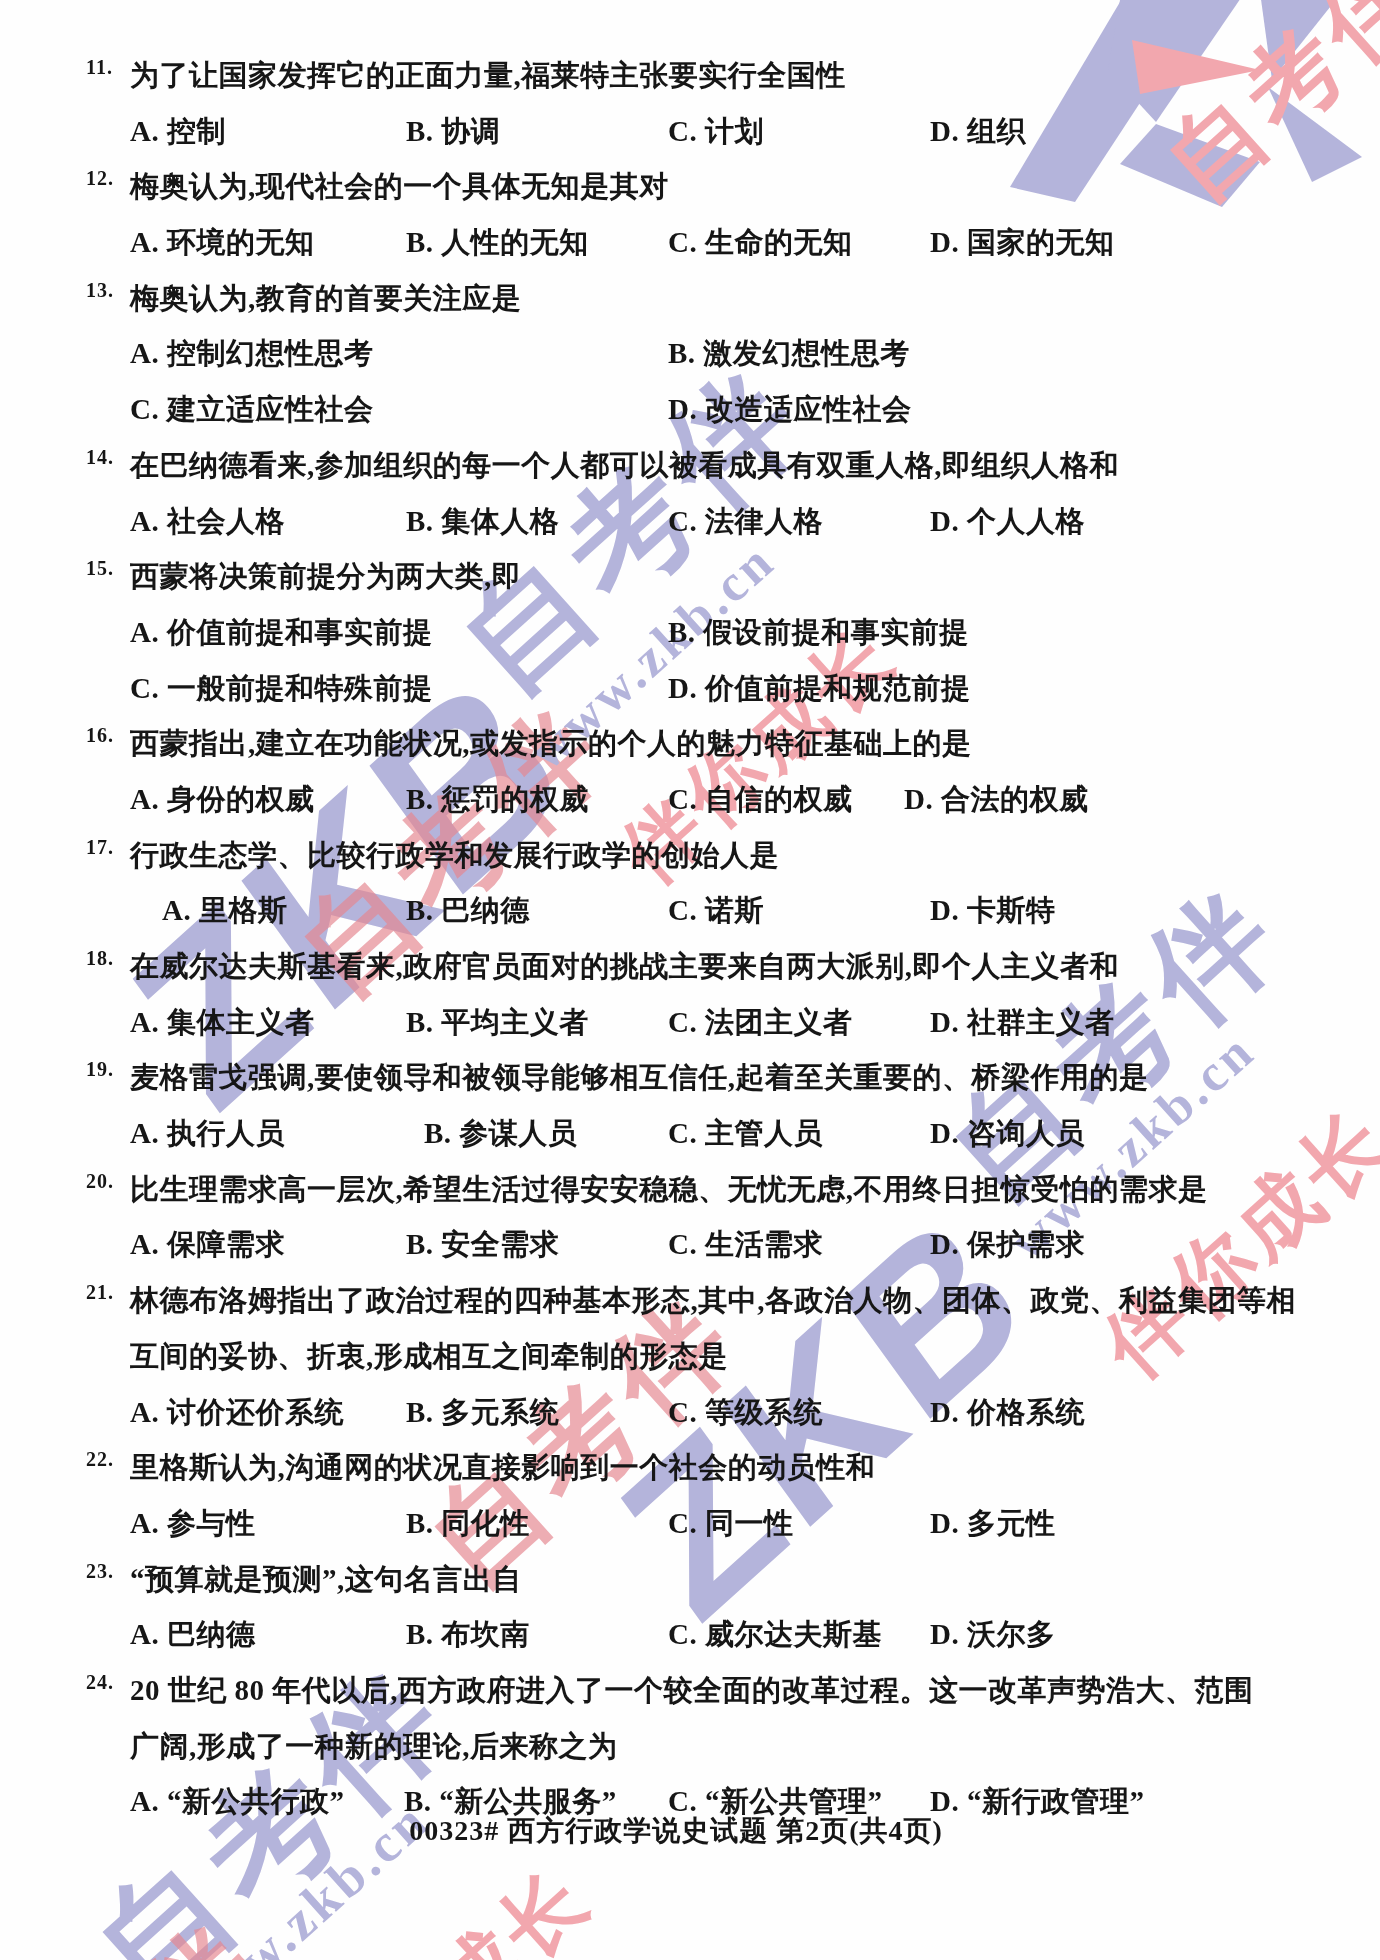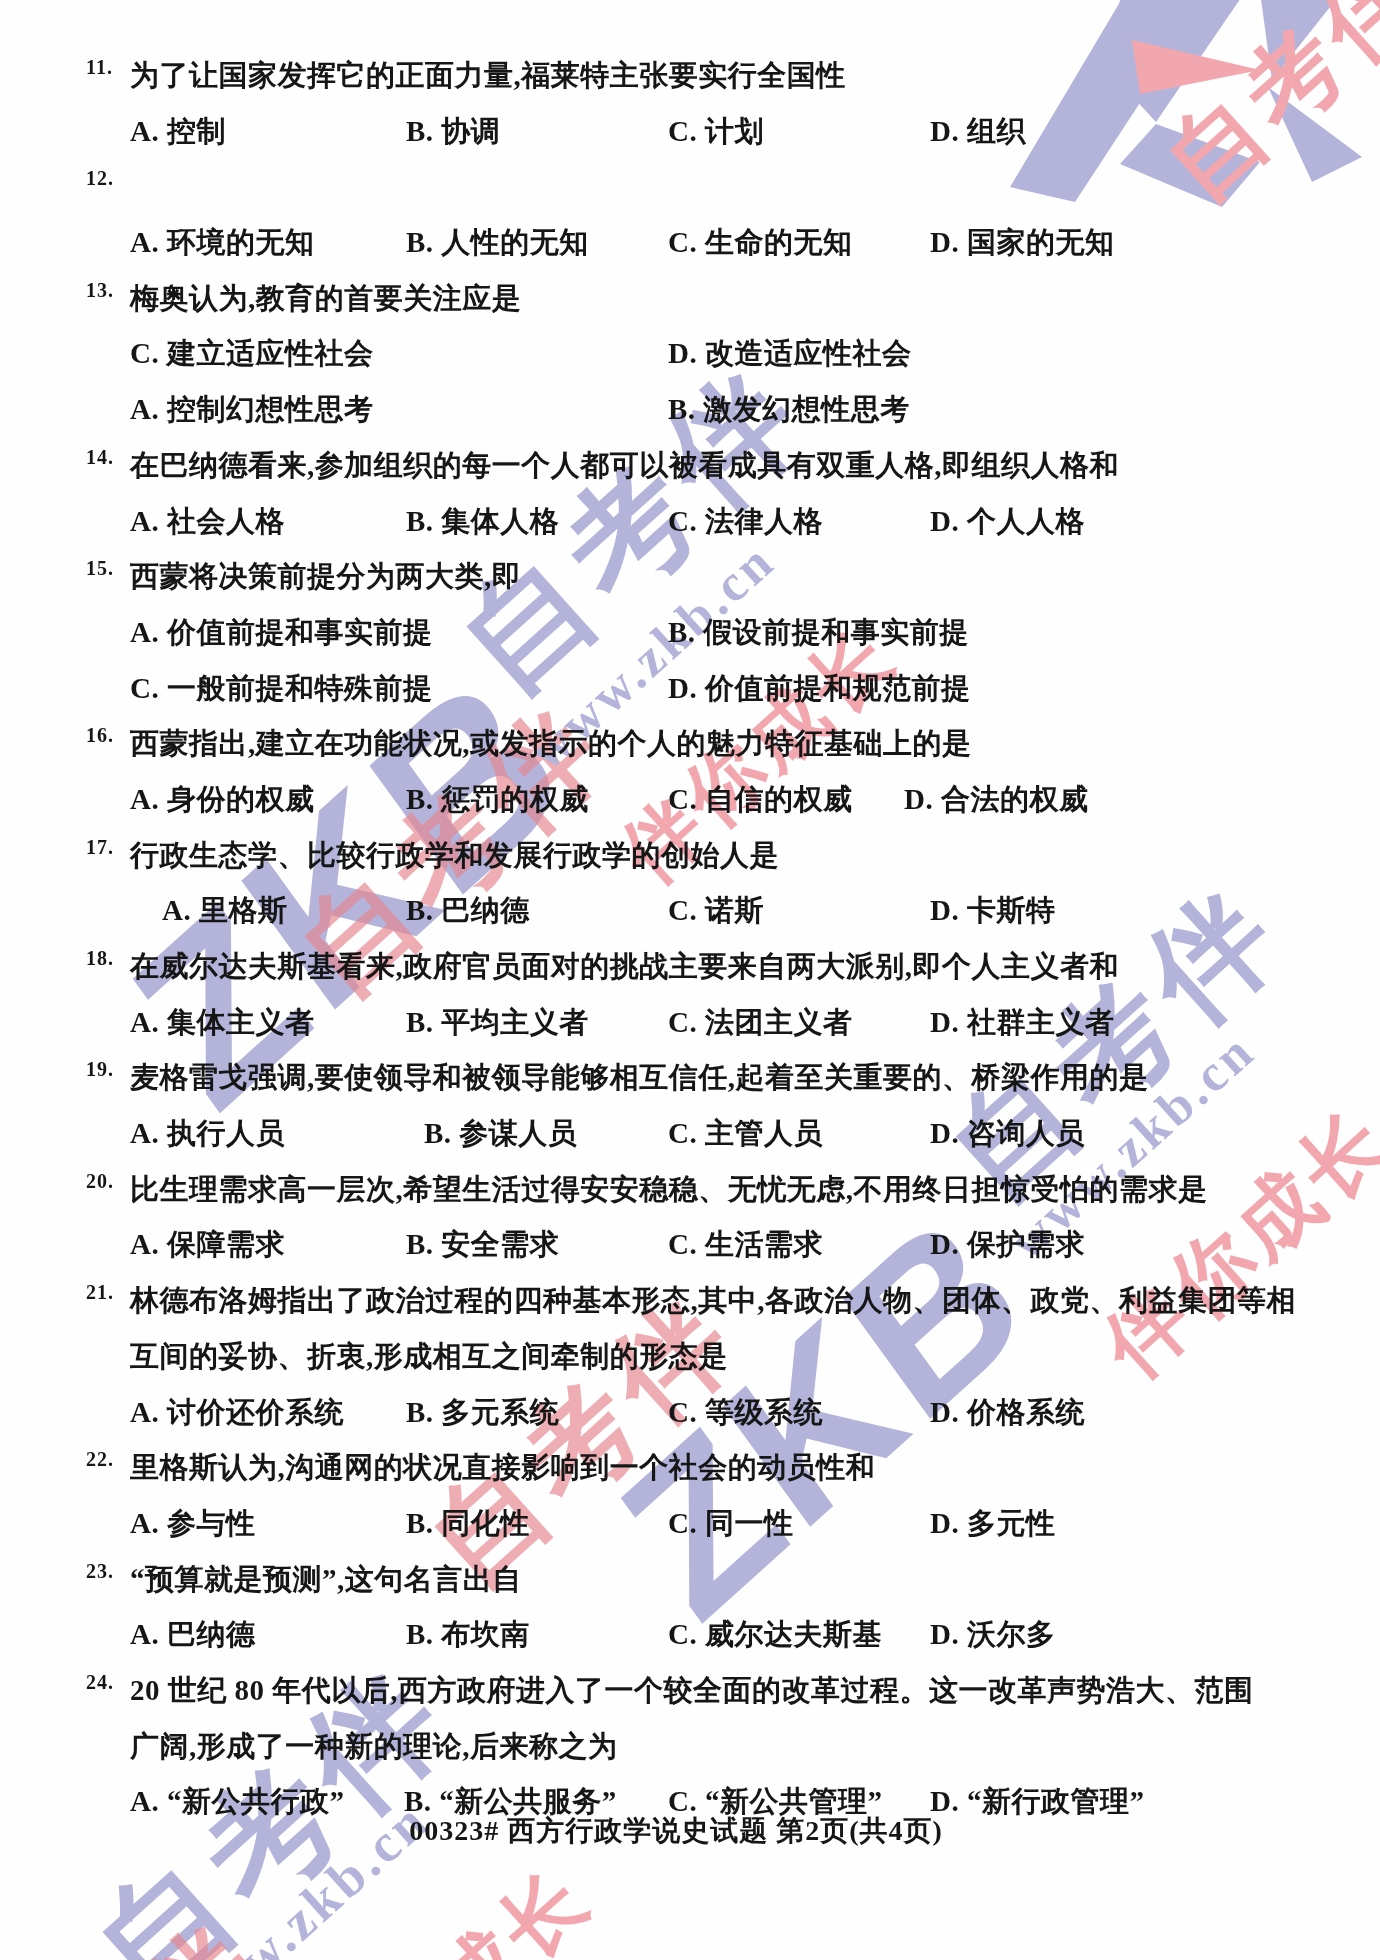--- a/index.html
+++ b/index.html
@@ -83,40 +83,41 @@
         <div class="row">
           <span class="opt" style="left: 130px;">A. 控制</span>
           <span class="opt" style="left: 406px;">B. 协调</span>
           <span class="opt" style="left: 668px;">C. 计划</span>
           <span class="opt" style="left: 930px;">D. 组织</span>
         </div>
       </section>
       <section>
         <div class="row">
           <span class="qnum">12.</span>
+          <span class="stem">梅奥认为,现代社会的一个具体无知是其对</span>
         </div>
         <div class="row">
           <span class="opt" style="left: 130px;">A. 环境的无知</span>
           <span class="opt" style="left: 406px;">B. 人性的无知</span>
           <span class="opt" style="left: 668px;">C. 生命的无知</span>
           <span class="opt" style="left: 930px;">D. 国家的无知</span>
         </div>
       </section>
       <section>
         <div class="row">
           <span class="qnum">13.</span>
           <span class="stem">梅奥认为,教育的首要关注应是</span>
         </div>
         <div class="row">
+          <span class="opt" style="left: 130px;">A. 控制幻想性思考</span>
+          <span class="opt" style="left: 668px;">B. 激发幻想性思考</span>
+        </div>
+        <div class="row">
           <span class="opt" style="left: 130px;">C. 建立适应性社会</span>
           <span class="opt" style="left: 668px;">D. 改造适应性社会</span>
-        </div>
-        <div class="row">
-          <span class="opt" style="left: 130px;">A. 控制幻想性思考</span>
-          <span class="opt" style="left: 668px;">B. 激发幻想性思考</span>
         </div>
       </section>
       <section>
         <div class="row">
           <span class="qnum">14.</span>
           <span class="stem">在巴纳德看来,参加组织的每一个人都可以被看成具有双重人格,即组织人格和</span>
         </div>
         <div class="row">
           <span class="opt" style="left: 130px;">A. 社会人格</span>
           <span class="opt" style="left: 406px;">B. 集体人格</span>

